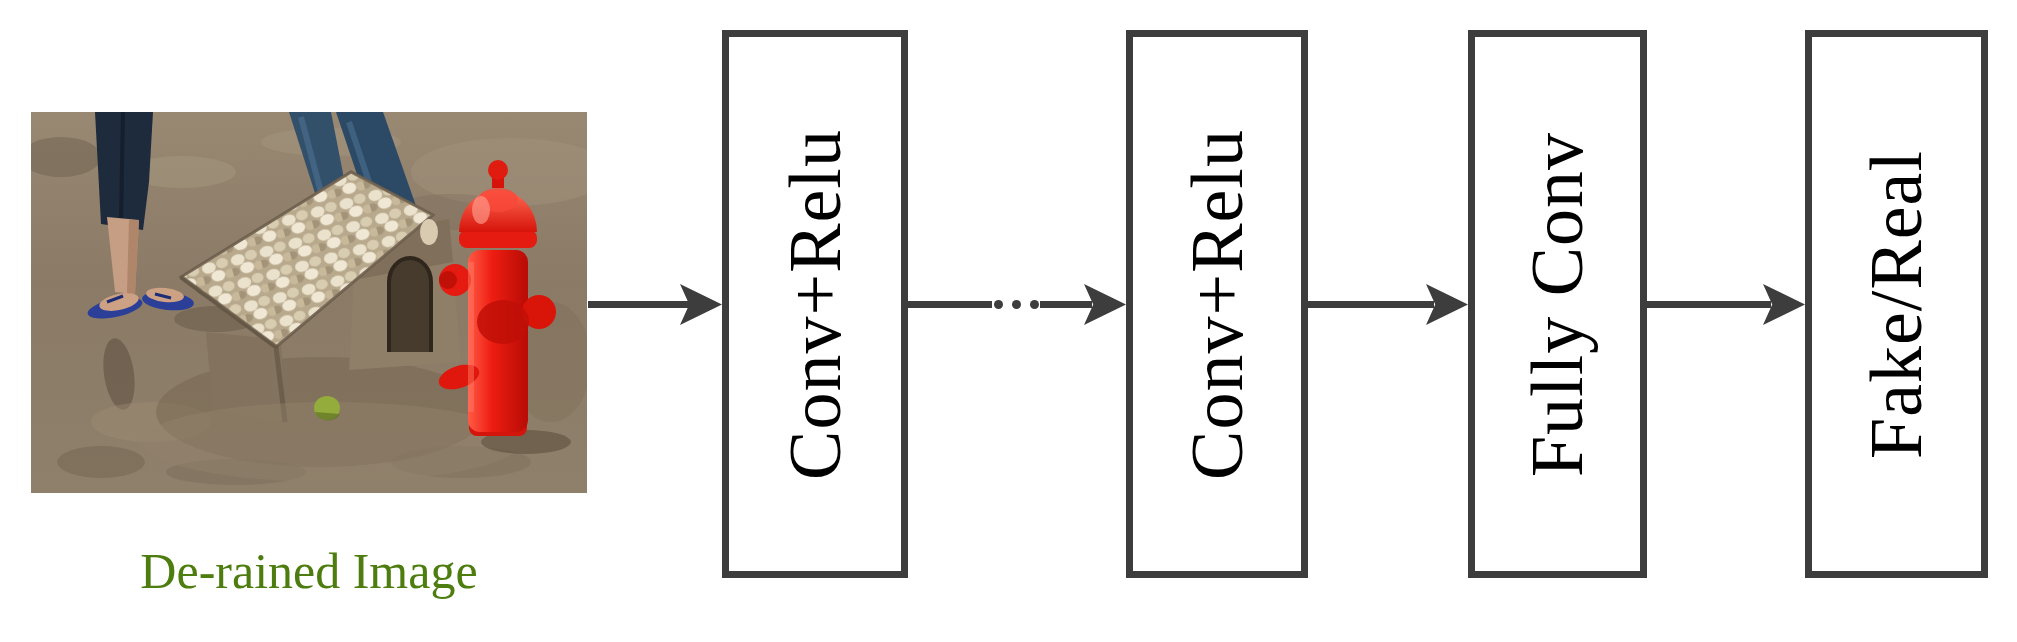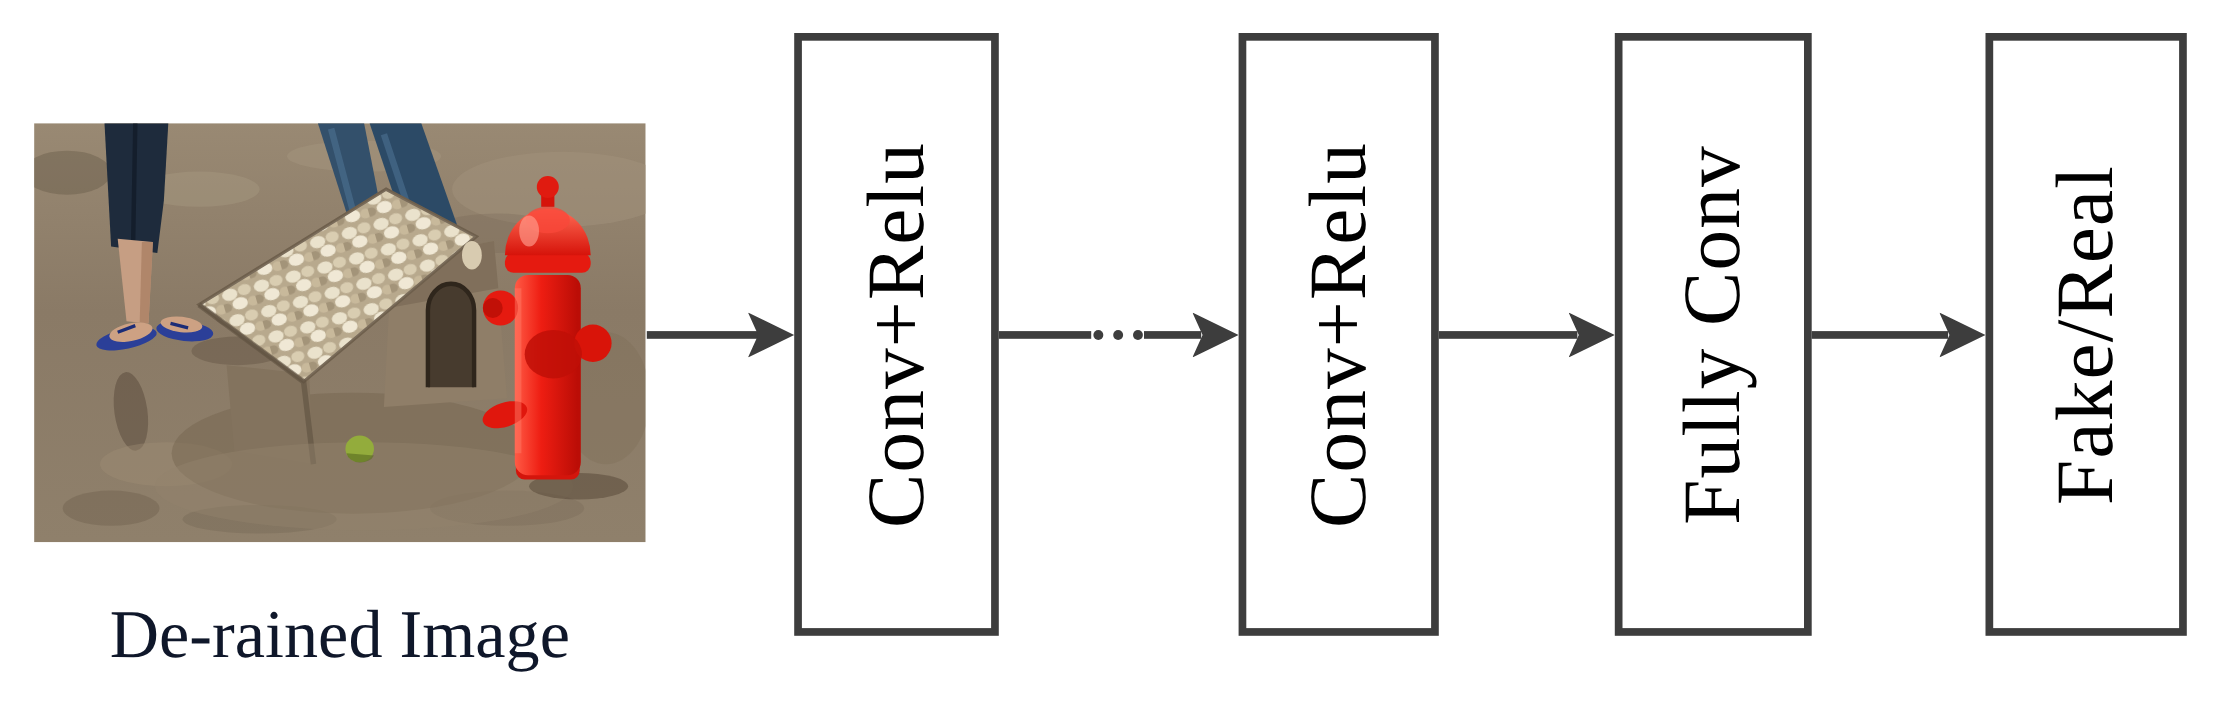--- a/index.html
+++ b/index.html
@@ -4,21 +4,21 @@
 <style>
   html,body { margin:0; padding:0; background:#ffffff; }
   .canvas {
     position:relative; width:2017px; height:642px; background:#ffffff;
     overflow:hidden; font-family:"Liberation Serif","DejaVu Serif",serif;
   }
   .photo { position:absolute; left:31px; top:112px; width:556px; height:381px; }
   .photo svg { display:block; width:100%; height:100%; }
   .caption {
     position:absolute; left:31px; top:546px; width:556px;
-    text-align:center; font-size:62px; line-height:1; color:#0f172a;
+    text-align:center; font-size:50px; line-height:1; color:#4d7c0f;
   }
   .block {
     position:absolute; top:30px; height:548px; box-sizing:border-box;
     border:7px solid #3d3d3d; background:#ffffff;
     display:flex; align-items:center; justify-content:center;
   }
   #block1 { left:722px;  width:186px; }
   #block2 { left:1126px; width:182px; }
   #block3 { left:1468px; width:179px; }
   #block4 { left:1805px; width:183px; }

